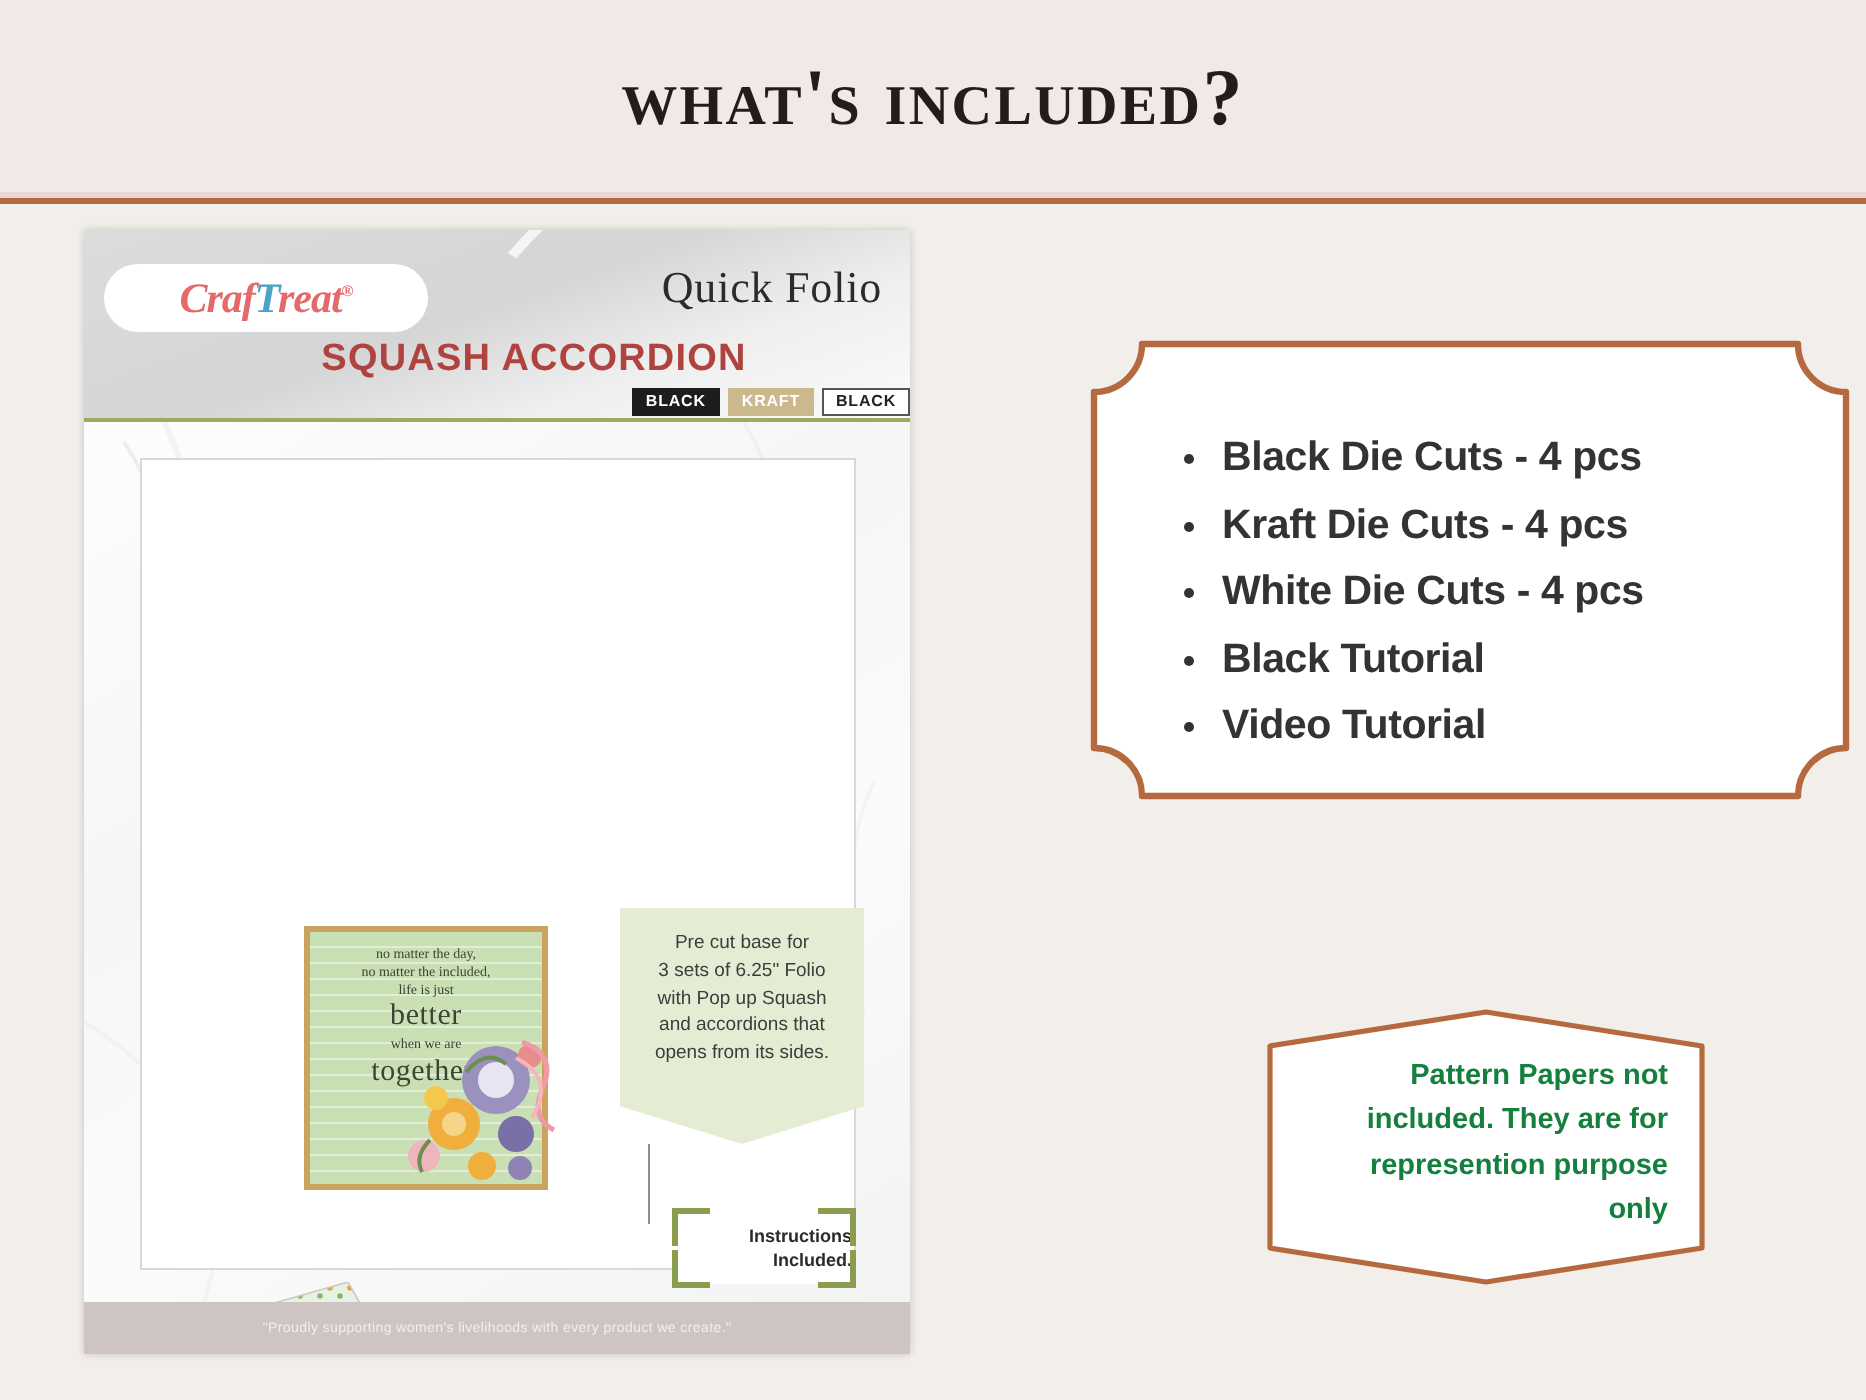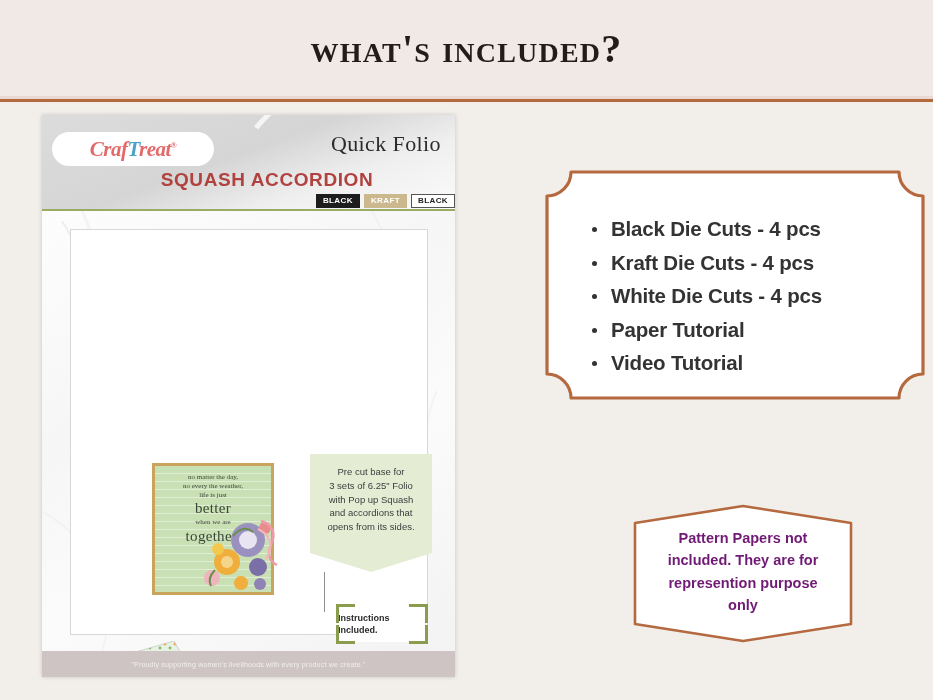--- a/index.html
+++ b/index.html
@@ -139,21 +139,21 @@
   .pointer-line{
     position:absolute;left:282px;top:361px;width:1px;height:40px;background:#8e8e8e;
   }
 
   
   .instr-box{
     position:absolute;left:296px;top:395px;width:88px;height:36px;
     background:#ffffff;
   }
   .instr-text{
-    font-size:9px;font-weight:700;color:#2c2c2c;text-align:left;
+    font-size:9px;font-weight:700;color:#2c2c2c;text-align:right;
     line-height:1.35;padding-top:6px;
   }
   .ibr{position:absolute;width:16px;height:16px;border:3px solid #8a9c4e;}
   .ibr.tl{left:-2px;top:-2px;border-right:none;border-bottom:none;}
   .ibr.tr{right:-2px;top:-2px;border-left:none;border-bottom:none;}
   .ibr.bl{left:-2px;bottom:-2px;border-right:none;border-top:none;}
   .ibr.br{right:-2px;bottom:-2px;border-left:none;border-top:none;}
 
   
   .folio{position:absolute;left:80px;top:430px;width:320px;height:200px;}
@@ -186,22 +186,22 @@
     width:5px;height:5px;border-radius:50%;background:#333333;
   }
 
   
   .disc-wrap{
     position:absolute;left:632px;top:503px;width:222px;height:141px;
   }
   .disc-svg{position:absolute;left:0;top:0;}
   .disc-text{
     position:absolute;left:20px;top:24px;width:182px;
-    text-align:center;font-size:14.5px;font-weight:700;
-    color:#701a75;line-height:1.55;
+    text-align:right;font-size:14.5px;font-weight:700;
+    color:#15803d;line-height:1.55;
   }
 </style>
 </head>
 <body>
 
 <div class="header">
   <div class="header-title">What's Included?</div>
 </div>
 <div class="header-rule-top"></div>
 <div class="header-rule-bot"></div>
@@ -238,21 +238,21 @@
       <path d="M0,300 C50,330 80,380 60,440" stroke="#eeeeee" stroke-width="2" fill="none"></path>
       <path d="M395,180 C370,230 400,280 385,330" stroke="#efefef" stroke-width="2" fill="none"></path>
     </svg>
 
     <div class="inner-frame"></div>
 
     <div class="quote-card">
       <div class="quote-lines"></div>
       <div class="quote-text">
         <div class="q1">no matter the day,</div>
-        <div class="q2">no every the weather,</div>
+        <div class="q2">no matter the included,</div>
         <div class="q3">life is just</div>
         <div class="q4">better</div>
         <div class="q5">when we are</div>
         <div class="q6">together.</div>
       </div>
       <svg width="116" height="126" style="position:absolute;left:0;top:0;">
         <circle cx="93" cy="74" r="17" fill="#9a91bf"></circle>
         <circle cx="93" cy="74" r="9" fill="#e9e4f2"></circle>
         <circle cx="72" cy="96" r="13" fill="#f0ae3d"></circle>
         <circle cx="72" cy="96" r="6" fill="#f6d58b"></circle>
@@ -356,21 +356,21 @@
 </div>
 
 <div class="incl-wrap">
   <svg class="incl-svg" width="384" height="234" viewBox="0 0 384 234">
     <path d="M28,4 L356,4 A24,24 0 0 0 380,28 L380,206 A24,24 0 0 0 356,230 L28,230 A24,24 0 0 0 4,206 L4,28 A24,24 0 0 0 28,4 Z" fill="#ffffff" stroke="#b5693f" stroke-width="3.2" stroke-linejoin="round"></path>
   </svg>
   <ul class="incl-list">
     <li>Black Die Cuts - 4 pcs</li>
     <li>Kraft Die Cuts - 4 pcs</li>
     <li>White Die Cuts - 4 pcs</li>
-    <li>Paper Tutorial</li>
+    <li>Black Tutorial</li>
     <li>Video Tutorial</li>
   </ul>
 </div>
 
 <div class="disc-wrap">
   <svg class="disc-svg" width="222" height="141" viewBox="0 0 222 141">
     <path d="M111,3 L219,20 L219,121 L111,138 L3,121 L3,20 Z" fill="#ffffff" stroke="#b5693f" stroke-width="2.6" stroke-linejoin="round"></path>
   </svg>
   <div class="disc-text">Pattern Papers not included. They are for represention purpose only</div>
 </div>

